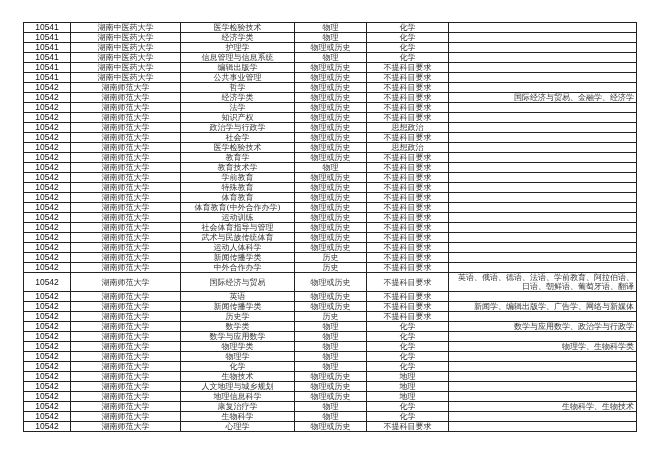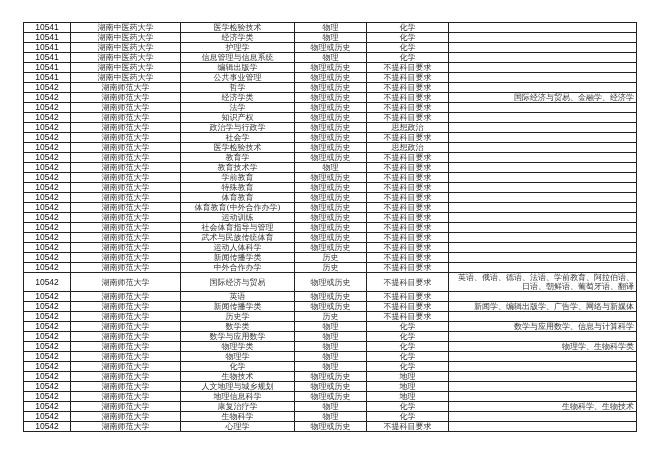--- a/index.html
+++ b/index.html
@@ -258,21 +258,21 @@
           <td>历史</td>
           <td>不提科目要求</td>
           <td class="note"></td>
         </tr>
         <tr>
           <td class="code">10542</td>
           <td>湖南师范大学</td>
           <td>数学类</td>
           <td>物理</td>
           <td>化学</td>
-          <td class="note">数学与应用数学、信息与计算科学</td>
+          <td class="note">数学与应用数学、政治学与行政学</td>
         </tr>
         <tr>
           <td class="code">10542</td>
           <td>湖南师范大学</td>
           <td>数学与应用数学</td>
           <td>物理</td>
           <td>化学</td>
           <td class="note"></td>
         </tr>
         <tr>

